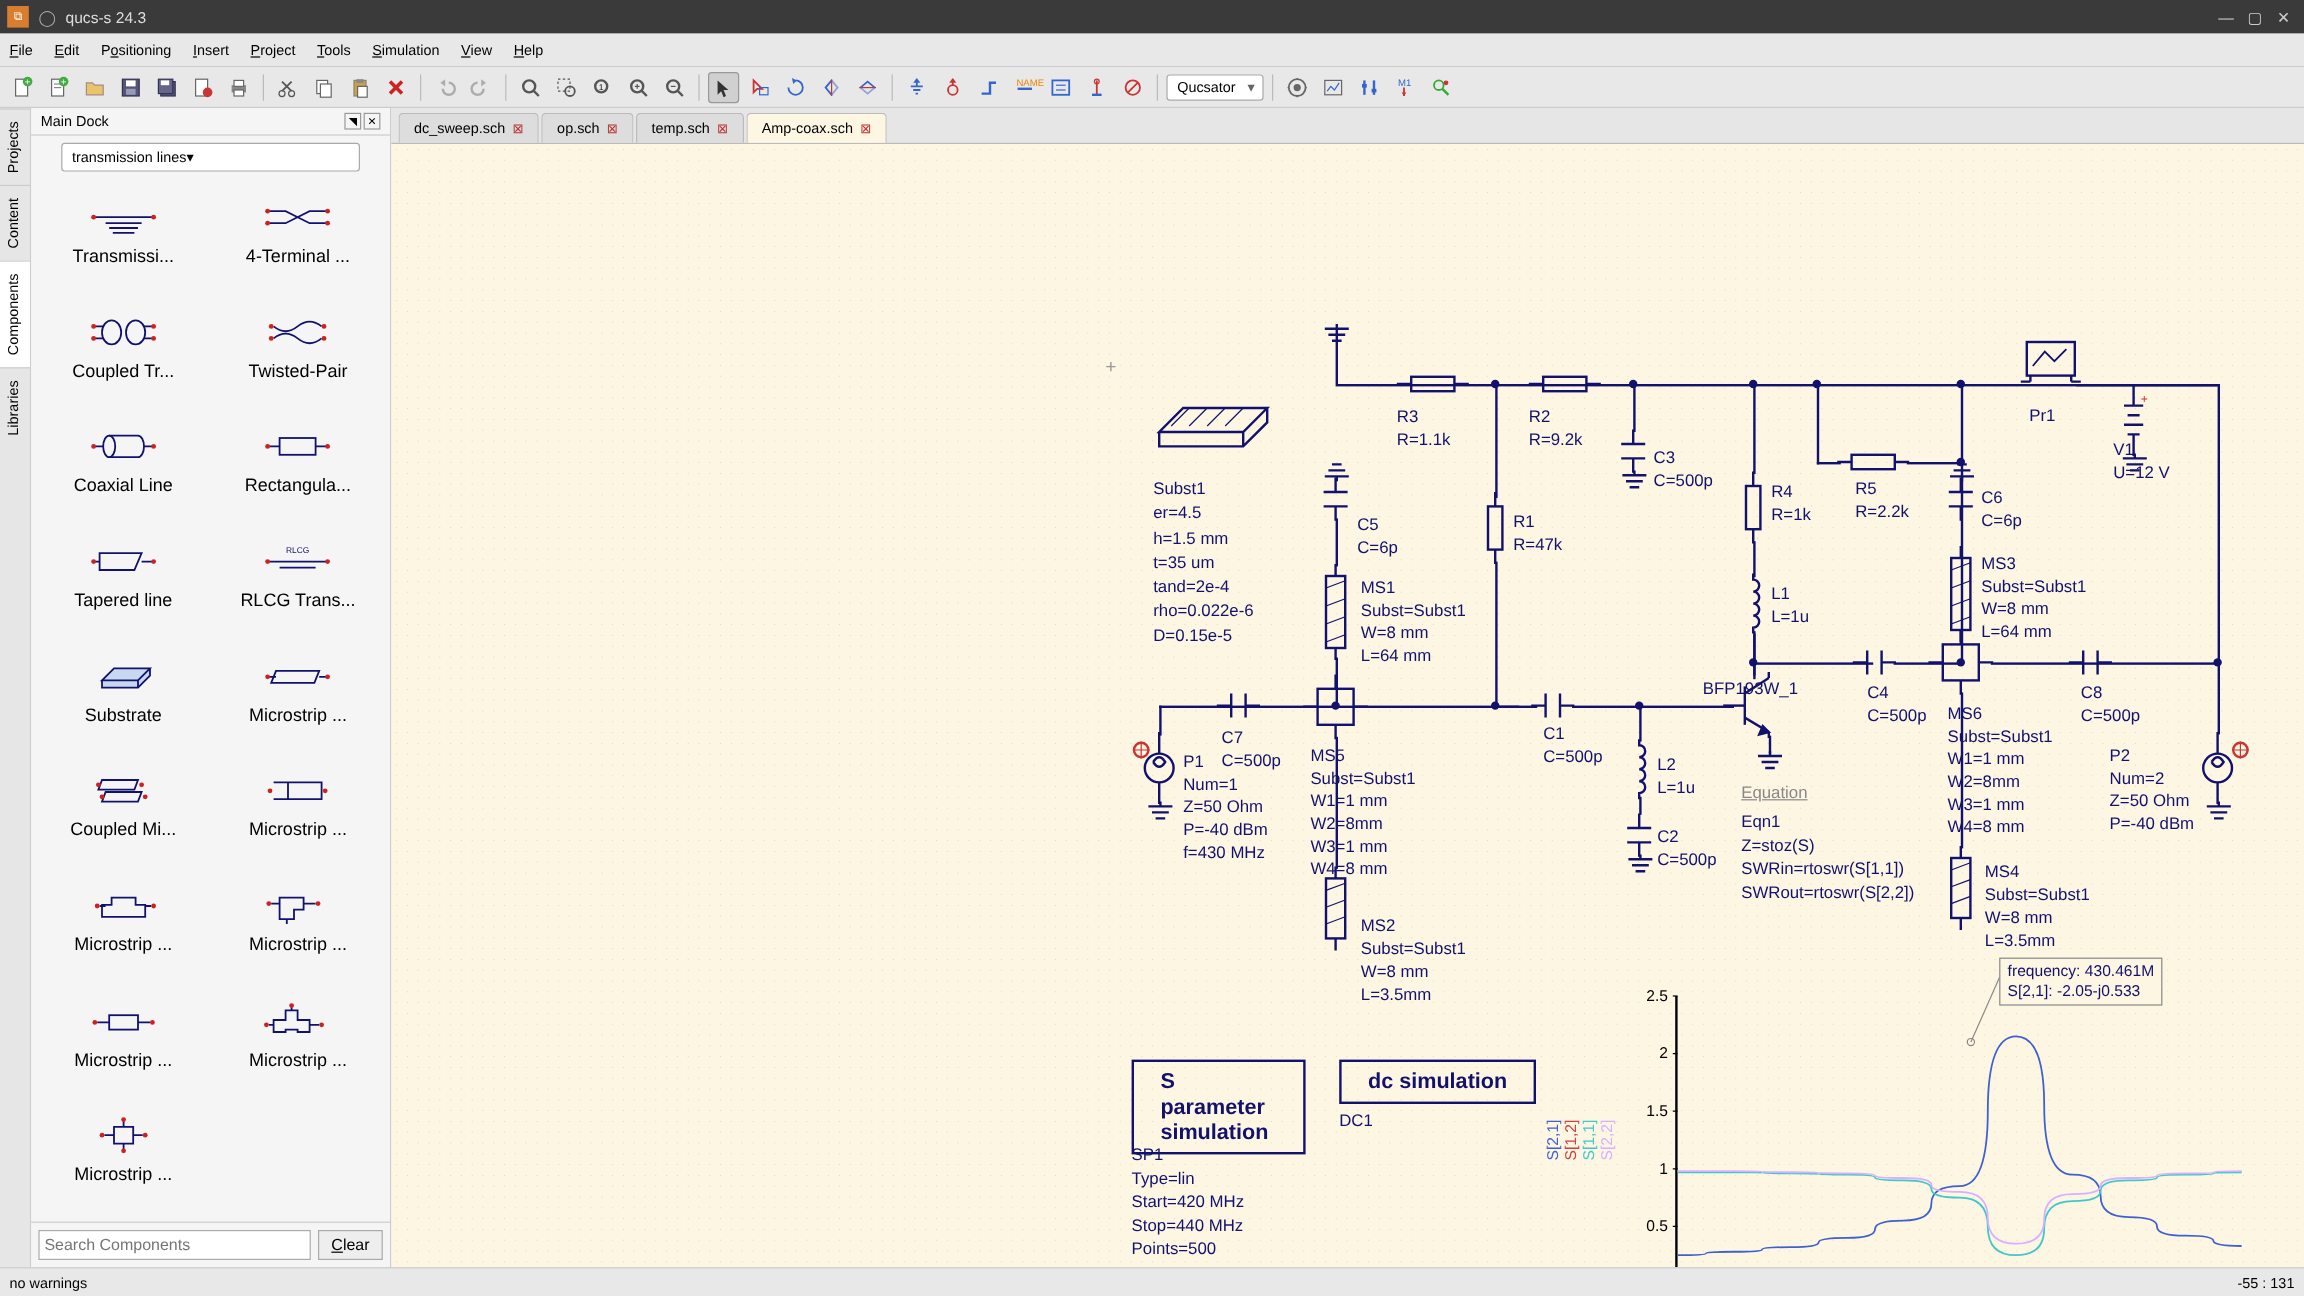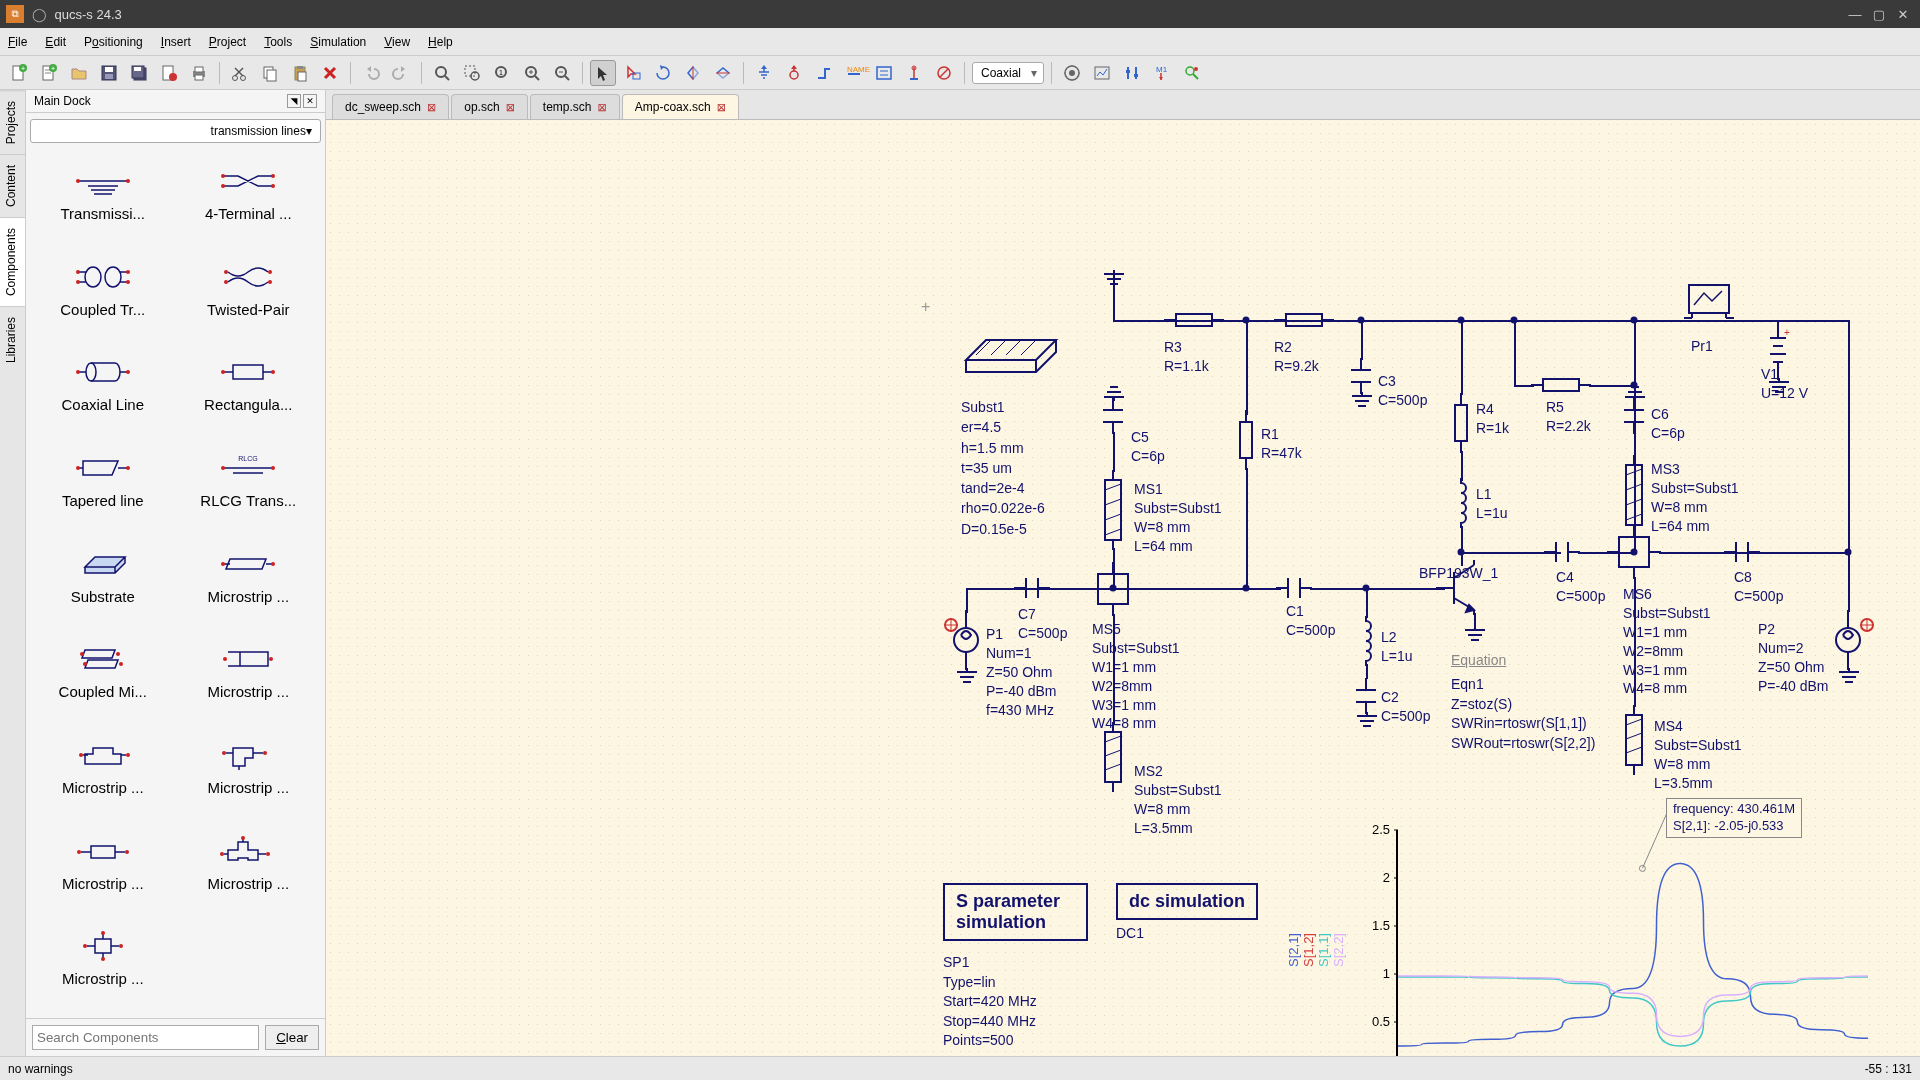--- a/index.html
+++ b/index.html
@@ -18,39 +18,39 @@
 .toolbar .combo { border: 1px solid #aaa; background: #fff; padding: 3px 22px 3px 8px; border-radius: 3px; cursor: pointer; position: relative; }
 .toolbar .combo::after { content: "▾"; position: absolute; right: 6px; color: #666; }
 .main-area { flex: 1; display: flex; overflow: hidden; }
 .side-tabs { width: 26px; background: #e6e6e6; border-right: 1px solid #ccc; display: flex; flex-direction: column; }
 .side-tab { writing-mode: vertical-rl; transform: rotate(180deg); padding: 10px 4px; cursor: pointer; font-size: 12px; border-bottom: 1px solid #ccc; text-align: center; }
 .side-tab.active { background: #fff; }
 .dock { width: 300px; background: #f5f5f5; border-right: 1px solid #ccc; display: flex; flex-direction: column; }
 .dock-header { padding: 4px 8px; font-size: 12px; border-bottom: 1px solid #ccc; display: flex; justify-content: space-between; align-items: center; }
 .dock-header .hbtns { display: flex; gap: 2px; }
 .dock-header .hbtn { width: 14px; height: 14px; border: 1px solid #999; display: flex; align-items: center; justify-content: center; font-size: 9px; cursor: pointer; }
-.dock .category { margin: 6px 4px; border: 1px solid #aaa; background: #fff; padding: 4px 8px; border-radius: 3px; cursor: pointer; display: flex; justify-content: flex-end; }
+.dock .category { margin: 6px 25px; border: 1px solid #aaa; background: #fff; padding: 4px 8px; border-radius: 3px; cursor: pointer; display: flex; justify-content: flex-start; }
 .dock .comp-grid { flex: 1; overflow-y: auto; padding: 6px; display: grid; grid-template-columns: 1fr 1fr; gap: 4px; }
 .dock .comp-cell { text-align: center; padding: 6px 2px; cursor: pointer; }
 .dock .comp-cell .sym { height: 40px; display: flex; align-items: center; justify-content: center; }
 .dock .comp-cell .lbl { font-size: 15px; margin-top: 4px; overflow: hidden; text-overflow: ellipsis; white-space: nowrap; }
 .dock .search-row { display: flex; padding: 6px; gap: 6px; border-top: 1px solid #ccc; }
 .dock .search-row input { flex: 1; padding: 4px; border: 1px solid #aaa; }
 .dock .search-row button { padding: 4px 10px; border: 1px solid #aaa; background: #eee; cursor: pointer; }
 .canvas-wrap { flex: 1; display: flex; flex-direction: column; overflow: hidden; }
 .tabs { background: #e6e6e6; height: 30px; display: flex; align-items: flex-end; padding: 0 6px; border-bottom: 1px solid #bbb; }
 .tab { padding: 5px 12px; border: 1px solid #bbb; border-bottom: none; background: #ddd; margin-right: 2px; border-radius: 4px 4px 0 0; cursor: pointer; display: flex; align-items: center; gap: 6px; font-size: 12px; }
 .tab.active { background: #fdf6e3; }
 .tab .close { color: #b33; font-size: 11px; }
 .canvas { flex: 1; background: #fdf6e3; position: relative; overflow: hidden; }
 .canvas::before { content: ""; position: absolute; inset: 0; background-image: radial-gradient(circle, #c4b589 0.5px, transparent 0.5px); background-size: 9px 9px; opacity: 0.5; pointer-events: none; }
 .sch { position: absolute; color: #12126d; font-family: sans-serif; font-size: 14px; }
 .wire { position: absolute; background: #12126d; }
 .node { position: absolute; width: 7px; height: 7px; background: #12126d; border-radius: 50%; transform: translate(-50%, -50%); }
-.simbox { position: absolute; border: 2px solid #12126d; padding: 6px 11px; font-size: 18px; font-weight: bold; color: #12126d; }
+.simbox { position: absolute; border: 2px solid #12126d; padding: 6px 22px; font-size: 18px; font-weight: bold; color: #12126d; }
 .simbox::before { content: ""; position: absolute; left: -6px; top: -6px; right: 6px; bottom: 6px; border: 2px solid #12126d; z-index: -1; }
 .chart { position: absolute; border-left: 2px solid #000; border-bottom: 2px solid #000; }
 .statusbar { height: 24px; background: #e8e8e8; border-top: 1px solid #ccc; display: flex; align-items: center; padding: 0 8px; justify-content: space-between; font-size: 12px; }
 svg { overflow: visible; }
 .comp-svg { stroke: #12126d; stroke-width: 2; fill: none; }
 .comp-svg-dock { stroke: #12126d; stroke-width: 1.5; fill: none; }
 .red-dot { fill: #c22; stroke: none; }
 </style>
 </head>
 <body>
@@ -273,21 +273,21 @@
         <path d="M5 15 h8" stroke="#36c" stroke-width="2"></path>
       </svg>
     </div>
   <div class="tbtn">
       <svg width="18" height="18">
         <circle cx="9" cy="9" r="6" fill="none" stroke="#c33" stroke-width="1.5"></circle>
         <line x1="5" y1="13" x2="13" y2="5" stroke="#c33" stroke-width="1.5"></line>
       </svg>
     </div>
   <div class="sep"></div>
-  <div class="combo"><span>Coaxial</span></div>
+  <div class="combo"><span>Qucsator</span></div>
   <div class="sep"></div>
   <div class="tbtn">
       <svg width="18" height="18">
         <circle cx="9" cy="9" r="7" fill="none" stroke="#666" stroke-width="1.5"></circle>
         <circle cx="9" cy="9" r="3" fill="#666"></circle>
         <path d="M9 2 v-1 M9 16 v1 M2 9 h-1 M16 9 h1" stroke="#666"></path>
       </svg>
     </div>
   <div class="tbtn">
       <svg width="18" height="18">

